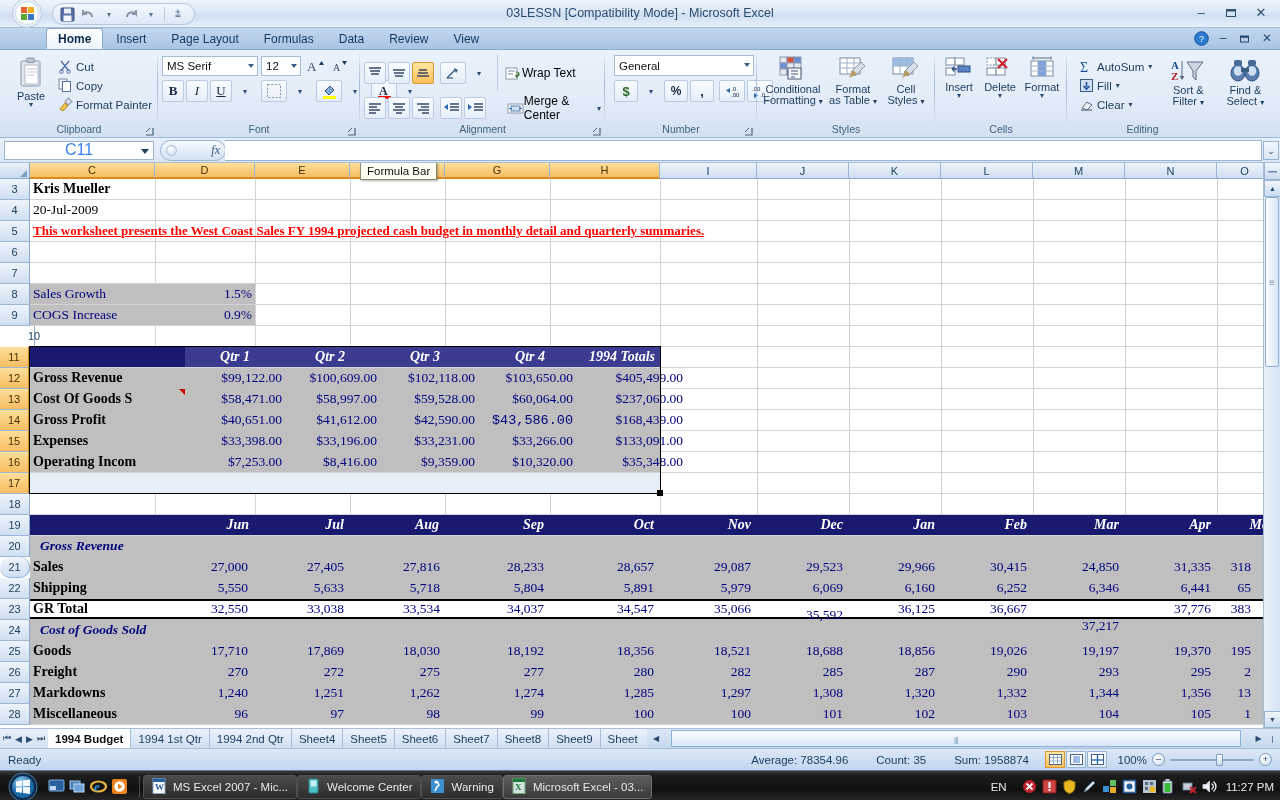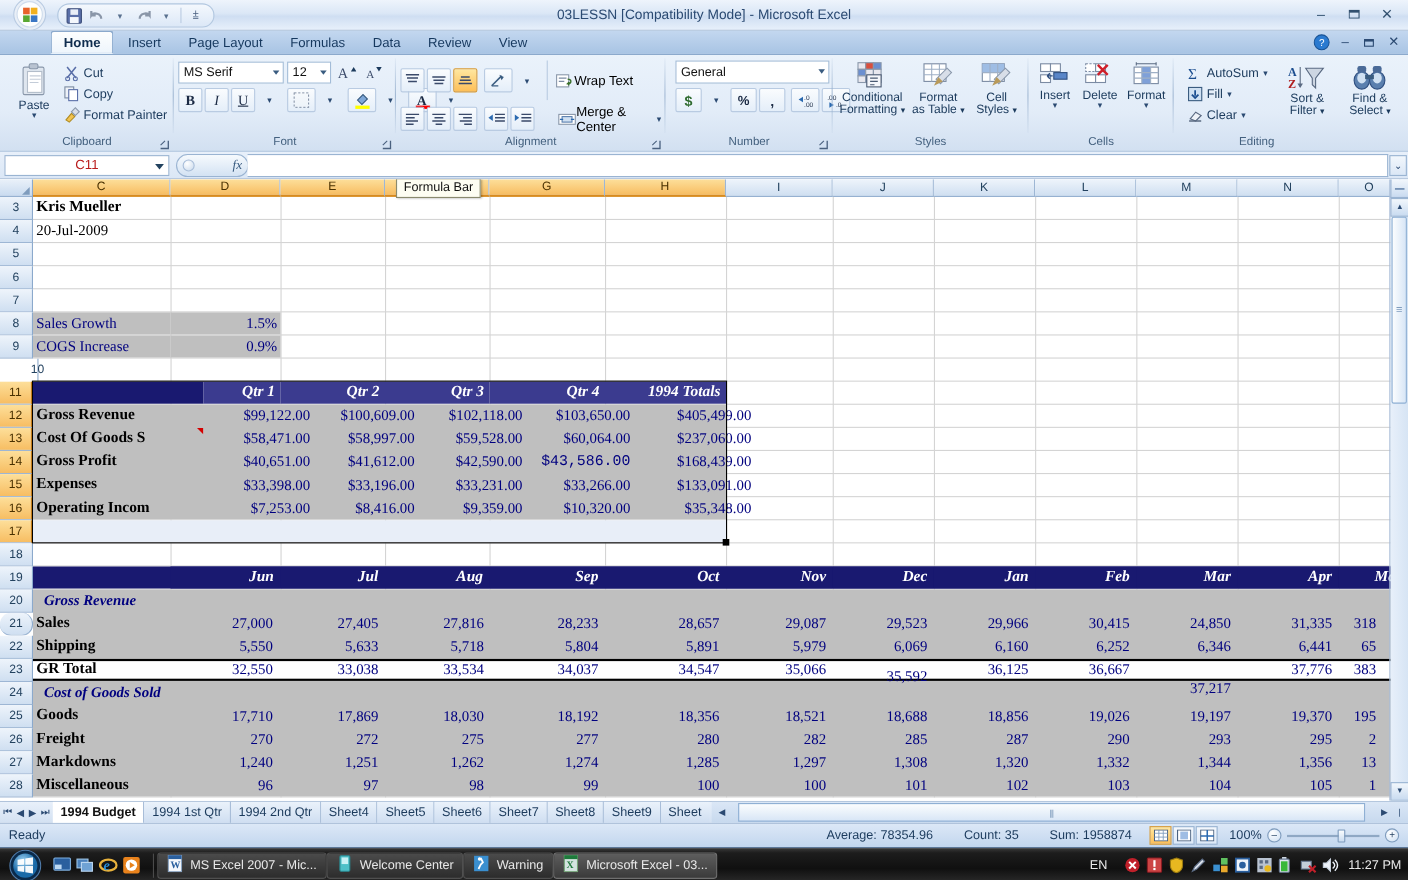--- a/index.html
+++ b/index.html
@@ -83,21 +83,21 @@
   .tbtn{ height:22px;min-width:22px; display:flex;align-items:center;justify-content:center;
         border:1px solid transparent; border-radius:2px;}
   .tbtn.sel{ background:linear-gradient(to bottom,#ffe7a0,#fdbf58); border:1px solid #d79b38;}
   .tbtn.bord{ border:1px solid #b9cbe2; background:linear-gradient(to bottom,#fafcfe,#e4eef9);}
   
   #fbar{ height:25px;width:1280px;position:relative;
     background:linear-gradient(to bottom,#e8f0fa,#dbe7f6);
     border-bottom:1px solid #a8bdd8; display:flex;align-items:center; }
   #namebox{ margin-left:4px; width:150px;height:19px;background:#fff;border:1px solid #9ab4d2;
     display:flex;align-items:center;justify-content:center; position:relative;
-    font-size:12px;color:#b91c1c;}
+    font-size:16px;color:#3b82f6;}
   #namebox .arw{position:absolute;right:4px;top:7px;width:0;height:0;
       border-left:4px solid transparent;border-right:4px solid transparent;border-top:5px solid #22425f;}
   #fxgrp{ margin-left:6px; width:66px;height:21px; border-radius:11px;
     background:linear-gradient(to bottom,#f6fafd,#d3e2f3); border:1px solid #9ab4d2;
     display:flex;align-items:center;justify-content:space-between;padding:0 5px;}
   #fxgrp .circ{width:11px;height:11px;border-radius:50%;
     background:radial-gradient(circle at 35% 30%,#ffffff,#c8d9ec); border:1px solid #a8bdd8;}
   #fxgrp .fx{ font-family:"Liberation Serif",serif; font-style:italic; font-size:12px;color:#3a5c80;}
   #fbinput{ flex:1; height:21px; background:#fff; border:1px solid #9ab4d2; border-left:none;
      margin-left:-1px; margin-right:18px;}
@@ -788,20 +788,21 @@
       <div class="gridline-col" style="left:819px;"></div>
       <div class="gridline-col" style="left:911px;"></div>
       <div class="gridline-col" style="left:1003px;"></div>
       <div class="gridline-col" style="left:1095px;"></div>
       <div class="gridline-col" style="left:1187px;"></div>
 
       <div class="cell l blacklbl" style="left:0;top:0;width:125px;height:20px;">Kris Mueller</div>
 
       <div class="cell l serif" style="left:0;top:21px;width:125px;height:20px;font-size:13.5px;color:#000;">20-Jul-2009</div>
 
+      <div class="cell l serif" style="left:0;top:42px;width:1150px;height:20px;font-size:13px;color:#ff0000;font-weight:bold;text-decoration:underline;">This worksheet presents the West Coast Sales FY 1994 projected cash budget in monthly detail and quarterly summaries.</div>
 
 
       <div class="cell l grayband serif" style="left:0;top:105px;width:125px;height:20px;font-size:13.5px;color:#00007f;">Sales Growth</div>
       <div class="cell r grayband bluenum" style="left:125px;top:105px;width:100px;height:20px;">1.5%</div>
 
       <div class="cell l grayband serif" style="left:0;top:126px;width:125px;height:20px;font-size:13.5px;color:#00007f;">COGS Increase</div>
       <div class="cell r grayband bluenum" style="left:125px;top:126px;width:100px;height:20px;">0.9%</div>
 
       <div class="cell l navyhdr" style="left:0;top:168px;width:155px;height:20px;background:#191970;"></div>
       <div class="cell r bandhdr hdritalic" style="left:155px;top:168px;width:70px;height:20px;padding-right:5px;">Qtr 1</div>

